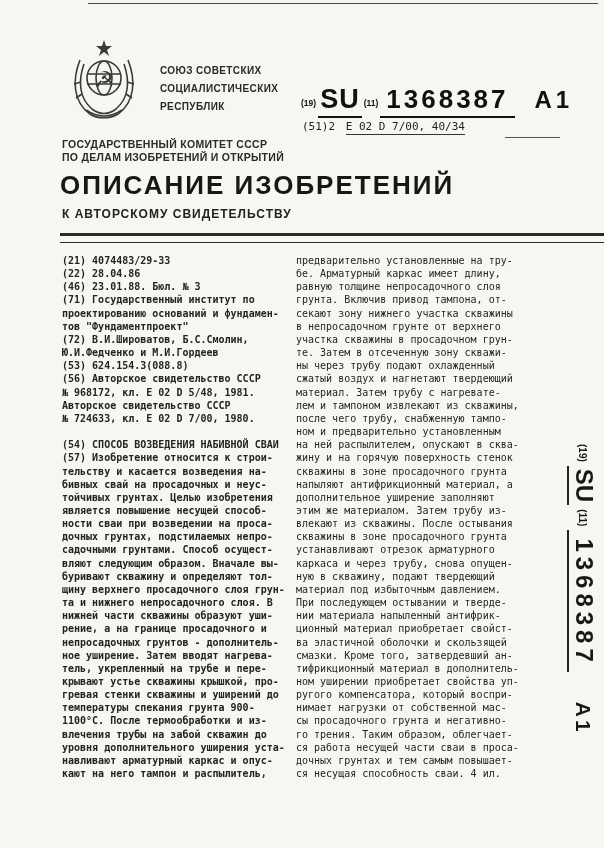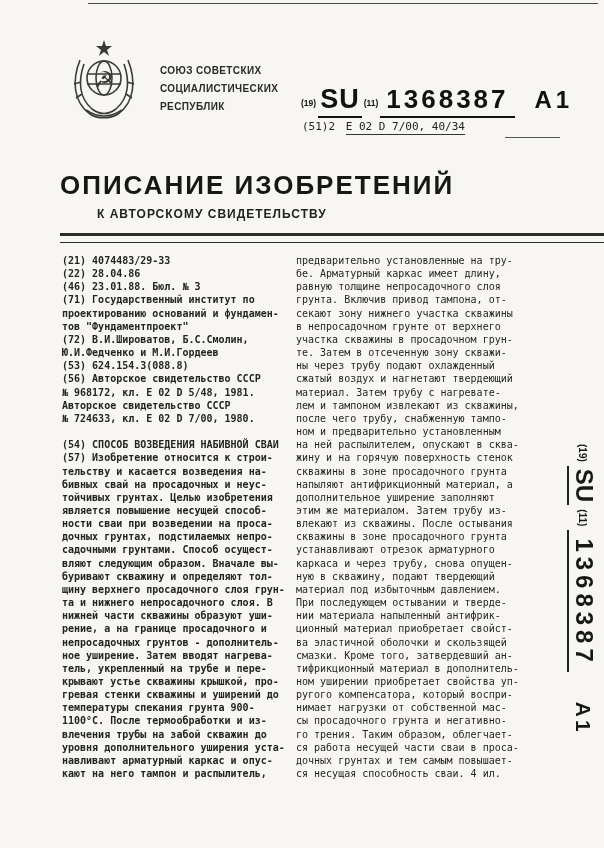--- a/index.html
+++ b/index.html
@@ -32,21 +32,21 @@
   .ipc-line{top:120px;left:302px;font-size:11px;color:#222;}
   .ipc-codes{border-bottom:1.5px solid #333;padding-bottom:1px;margin-left:4px;}
   .ipc-extra-rule{top:137px;left:505px;width:55px;height:0;border-top:1.5px solid #555;}
 
   .committee{
     top:138px;left:62px;width:250px;
     font-weight:bold;font-size:10.5px;line-height:12.5px;letter-spacing:.3px;color:#2a2a28;
   }
 
   .doc-title{top:170px;left:60px;font-size:26px;font-weight:bold;letter-spacing:2px;color:#171715;}
-  .doc-subtitle{top:207px;left:62px;font-size:12px;font-weight:bold;letter-spacing:1px;color:#22221f;margin-left:35px;}
+  .doc-subtitle{top:207px;left:62px;font-size:12px;font-weight:bold;letter-spacing:1px;color:#22221f;}
 
   .divider{top:233px;left:60px;width:544px;height:6px;border-top:3px solid #2b2b28;border-bottom:1px solid #2b2b28;}
 
   .col{font-size:10px;line-height:13.15px;color:#242422;letter-spacing:0;}
   .col-left{top:254px;left:62px;width:243px;font-weight:bold;}
   .col-right{top:254px;left:296px;width:242px;}
 
   .vertical-pub{
     top:444px;left:598px;transform:rotate(90deg);transform-origin:0 0;
     white-space:nowrap;display:flex;align-items:baseline;color:#171715;
@@ -90,20 +90,22 @@
     <span class="pubnum">1368387</span>
     <span class="kind">A1</span>
   </div>
 
   <div class="abs ipc-line mono">
     <span>(51)2</span>
     <span class="ipc-codes">E 02 D 7/00, 40/34</span>
   </div>
   <div class="abs ipc-extra-rule"></div>
 
+  <div class="abs committee sans pre">ГОСУДАРСТВЕННЫЙ КОМИТЕТ СССР
+ПО ДЕЛАМ ИЗОБРЕТЕНИЙ И ОТКРЫТИЙ</div>
 
   <div class="abs doc-title sans">ОПИСАНИЕ ИЗОБРЕТЕНИЙ</div>
 
   <div class="abs doc-subtitle sans">К АВТОРСКОМУ СВИДЕТЕЛЬСТВУ</div>
 
   <div class="abs divider"></div>
 
   <div class="abs col col-left mono pre">(21) 4074483/29-33
 (22) 28.04.86
 (46) 23.01.88. Бюл. № 3

